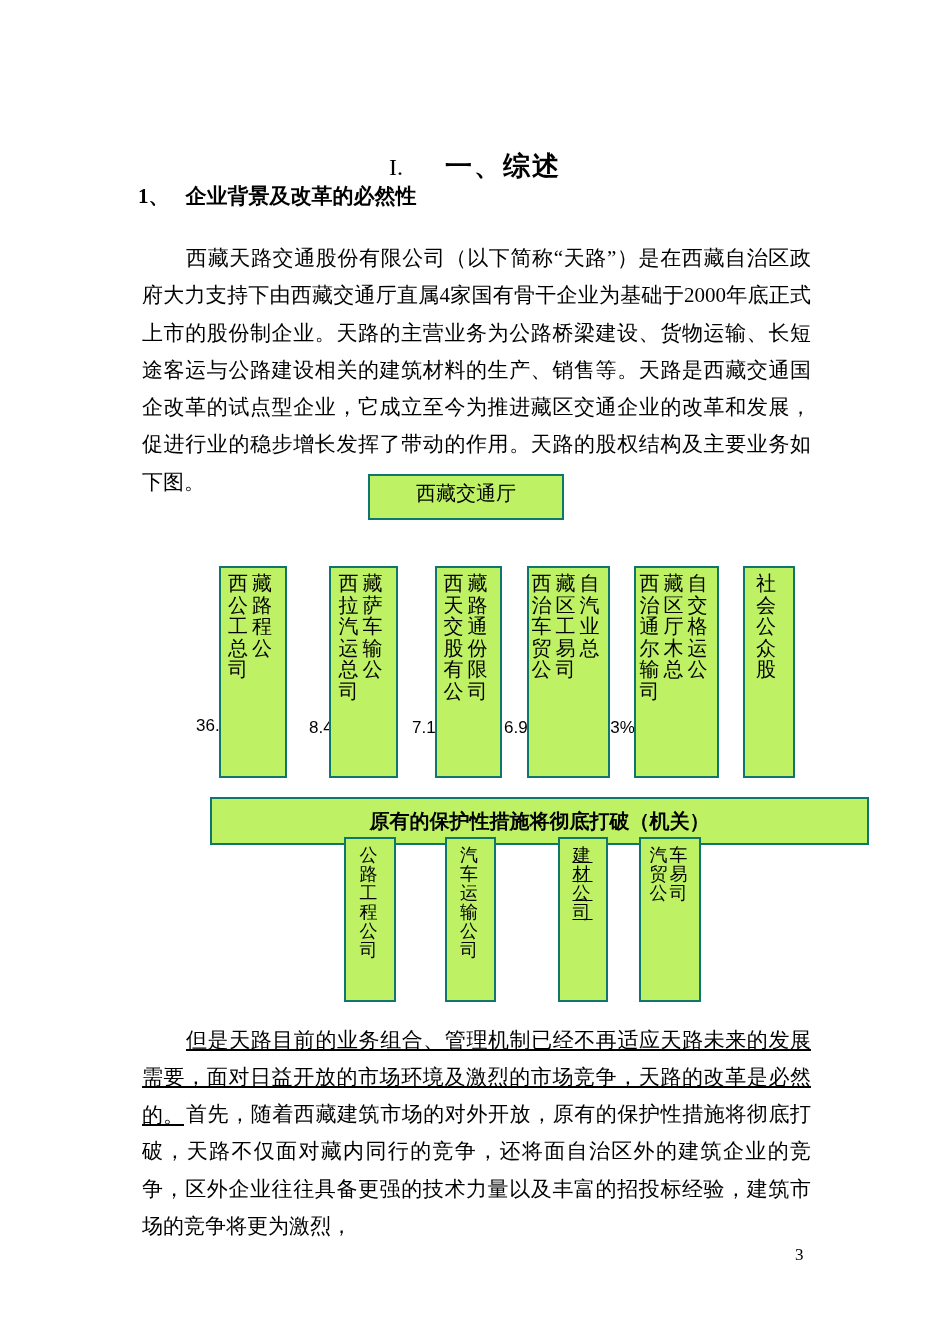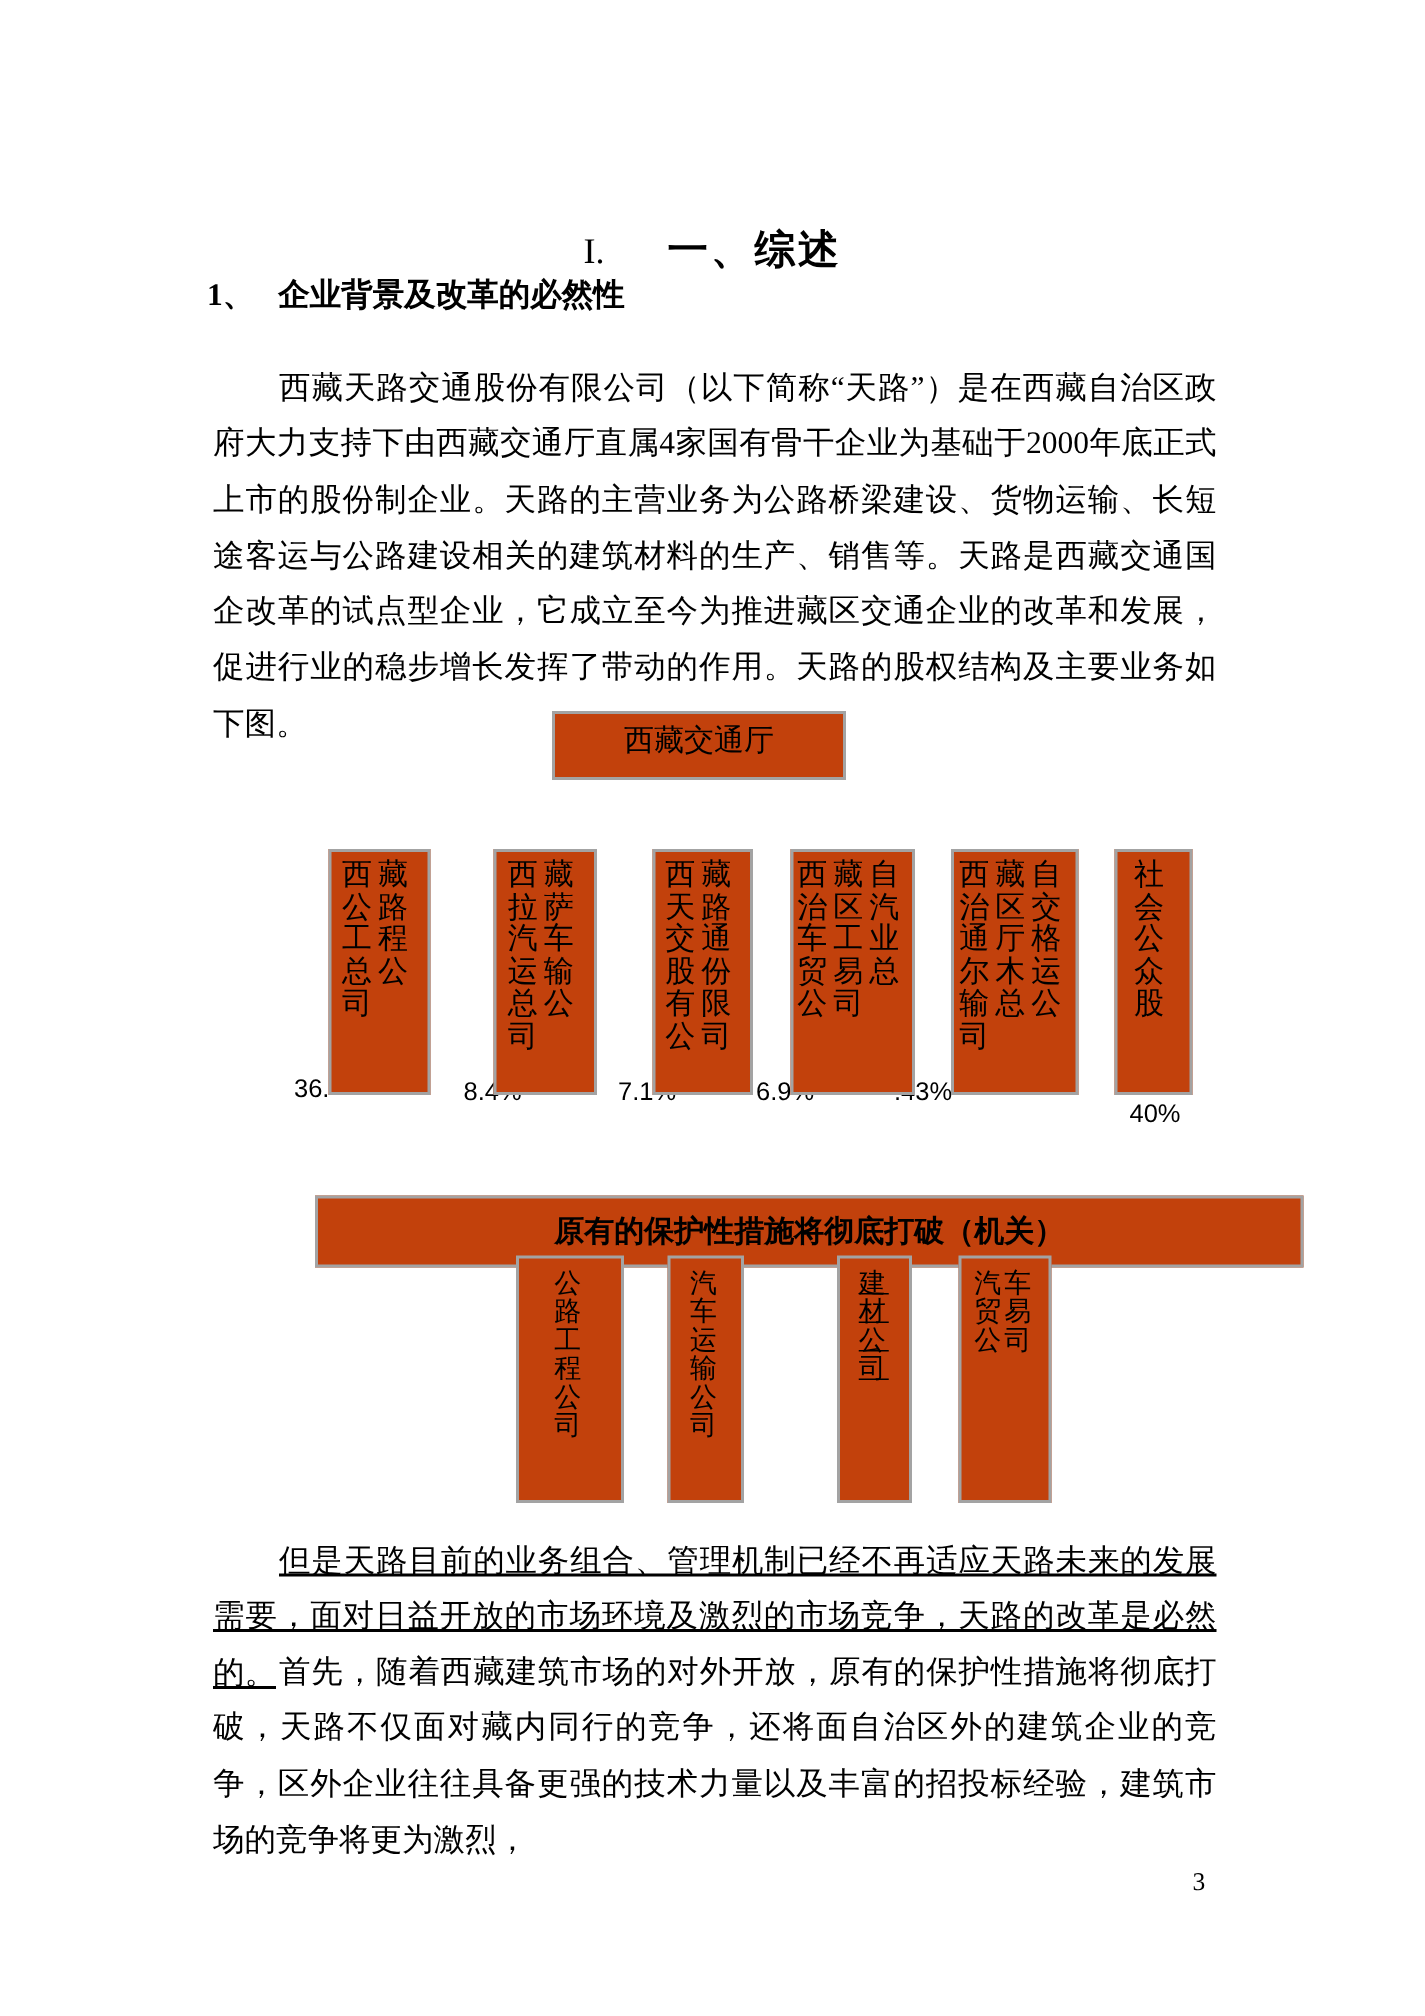--- a/index.html
+++ b/index.html
@@ -22,27 +22,27 @@
   .body-para{
     position:absolute;left:142px;width:669px;margin:0;
     font-size:21px;line-height:37.3px;text-align:justify;text-indent:44px;
     word-break:break-all;
   }
   .p1{top:240px;}
   .p2{top:1022px;text-decoration:underline;}
   .p3{top:1096px;}
   
   .obox{
-    position:absolute;box-sizing:border-box;border:2px solid #a3a3a3;background:#c2410c;
+    position:absolute;box-sizing:border-box;border:2px solid #0f766e;background:#bef264;
   }
   .top-box{left:368px;top:474px;width:196px;height:46px;text-align:center;
     font-size:20px;padding-top:4px;}
   .wide-box{left:210px;top:797px;width:659px;height:48px;text-align:center;
     font-size:20px;font-weight:bold;line-height:44px;}
-  .sh-box{top:566px;height:164px;z-index:2;}
+  .sh-box{top:566px;height:212px;z-index:2;}
   .sub-box{top:837px;height:165px;z-index:2;}
   .vtext{
     margin:5px auto 0;font-size:20px;line-height:21.5px;letter-spacing:4px;
     word-break:break-all;text-align:left;
   }
   .w1{width:26px;} .w2{width:50px;} .w3{width:74px;}
   .stext{
     margin:7px auto 0;font-size:18px;line-height:19px;letter-spacing:2px;
     word-break:break-all;text-align:left;
   }
@@ -97,21 +97,21 @@
     <p class="vtext w3">西藏自治区交通厅格尔木运输总公司</p>
   </div>
   <div class="obox sh-box" style="left:743px;width:52px;">
     <p class="vtext w1">社会公众股</p>
   </div>
 
   <div class="obox wide-box">
     <span>原有的保护性措施将彻底打破（机关）</span>
   </div>
 
-  <div class="obox sub-box" style="left:344px;width:72px;">
+  <div class="obox sub-box" style="left:344px;width:52px;">
     <p class="stext sw1">公路工程公司</p>
   </div>
   <div class="obox sub-box" style="left:445px;width:51px;">
     <p class="stext sw1">汽车运输公司</p>
   </div>
   <div class="obox sub-box" style="left:558px;width:50px;text-decoration:underline;">
     <p class="stext sw1">建材公司</p>
   </div>
   <div class="obox sub-box" style="left:639px;width:62px;">
     <p class="stext sw2">汽车贸易公司</p>

